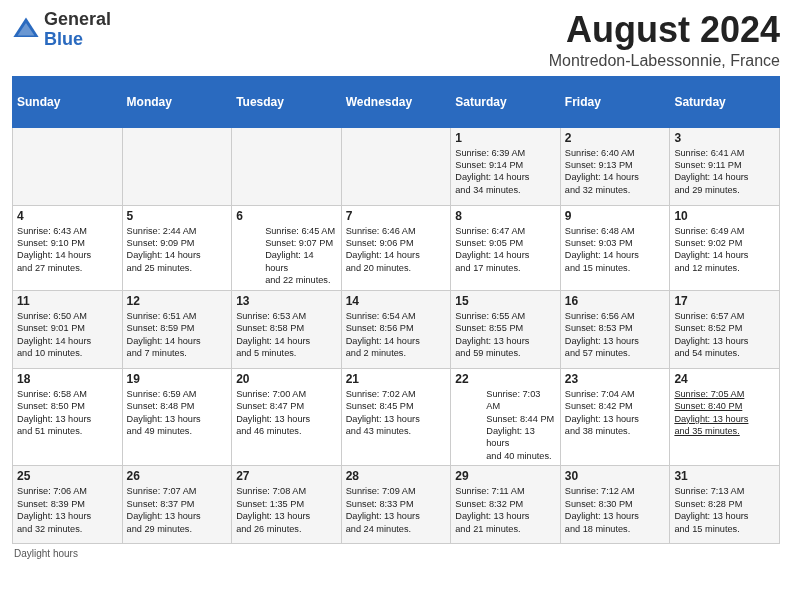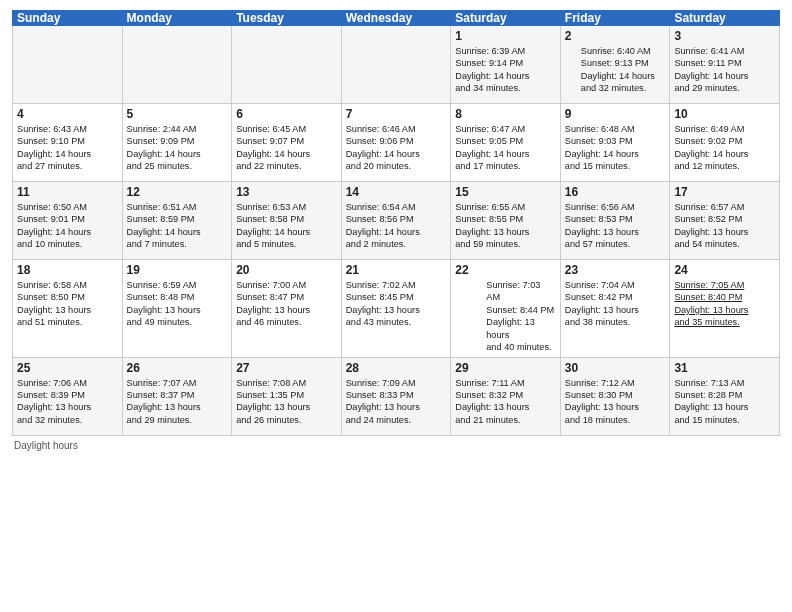--- a/index.html
+++ b/index.html
@@ -53,21 +53,21 @@
     table {
       width: 100%;
       border-collapse: collapse;
       table-layout: fixed;
     }
     thead th {
       background-color: #2a6abf;
       color: #fff;
       font-size: 12px;
       font-weight: bold;
-      padding: 0 4px;
+      padding: 18px 4px;
       text-align: left;
       border: 1px solid #2a6abf;
     }
     tbody td {
       border: 1px solid #ccc;
       vertical-align: top;
       padding: 3px 4px;
       font-size: 9.5px;
       color: #222;
       height: 78px;
@@ -96,20 +96,36 @@
       color: #555;
       margin-top: 4px;
       text-align: left;
       padding-left: 2px;
     }
   </style>
 </head>
 <body>
 
 <div class="container">
+  <div class="header-row">
+    <div class="logo">
+      <svg class="logo-icon" viewBox="0 0 40 40">
+        <polygon points="20,2 38,30 2,30" fill="#2a6abf"></polygon>
+        <polygon points="20,10 32,28 8,28" fill="#fff" opacity="0.3"></polygon>
+      </svg>
+      <div class="logo-text">
+        <span class="logo-general">General</span><br>
+        <span class="logo-blue">Blue</span>
+      </div>
+    </div>
+    <div class="title-block">
+      <div class="calendar-title">August 2024</div>
+      <div class="calendar-subtitle">Montredon-Labessonnie, France</div>
+    </div>
+  </div>
 
   <table>
     <thead>
       <tr>
         <th>Sunday</th>
         <th>Monday</th>
         <th>Tuesday</th>
         <th>Wednesday</th>
         <th>Saturday</th>
         <th>Friday</th>
@@ -124,21 +140,21 @@
           <td class="empty-cell"></td>
           <td>
             <span class="day-number">1</span>
             <div class="day-info" style="white-space: pre-line;">Sunrise: 6:39 AM
 Sunset: 9:14 PM
 Daylight: 14 hours
 and 34 minutes.</div>
           </td>
           <td>
             <span class="day-number">2</span>
-            <div class="day-info" style="white-space: pre-line; margin-left: 16px;">Sunrise: 6:40 AM
+            <div class="day-info" style="white-space: pre-line;">Sunrise: 6:40 AM
 Sunset: 9:13 PM
 Daylight: 14 hours
 and 32 minutes.</div>
           </td>
           <td>
             <span class="day-number">3</span>
             <div class="day-info" style="white-space: pre-line;">Sunrise: 6:41 AM
 Sunset: 9:11 PM
 Daylight: 14 hours
 and 29 minutes.</div>
@@ -154,21 +170,21 @@
           </td>
           <td>
             <span class="day-number">5</span>
             <div class="day-info" style="white-space: pre-line;">Sunrise: 2:44 AM
 Sunset: 9:09 PM
 Daylight: 14 hours
 and 25 minutes.</div>
           </td>
           <td>
             <span class="day-number">6</span>
-            <div class="day-info" style="white-space: pre-line;">Sunrise: 6:45 AM
+            <div class="day-info" style="white-space: pre-line; margin-left: 29px;">Sunrise: 6:45 AM
 Sunset: 9:07 PM
 Daylight: 14 hours
 and 22 minutes.</div>
           </td>
           <td>
             <span class="day-number">7</span>
             <div class="day-info" style="white-space: pre-line;">Sunrise: 6:46 AM
 Sunset: 9:06 PM
 Daylight: 14 hours
 and 20 minutes.</div>

